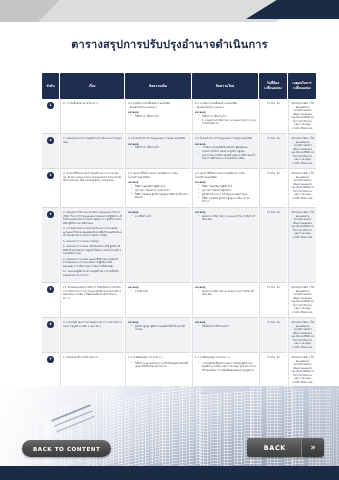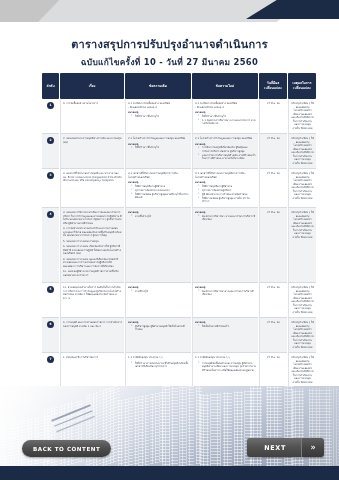--- a/index.html
+++ b/index.html
@@ -106,21 +106,20 @@
 <body>
 
 <div class="top-banner">
   <div class="band-gray-dark"></div>
   <div class="band-gray-light"></div>
   <div class="band-navy"></div>
 </div>
 
 <div class="title-wrap">
   <div class="doc-title">ตารางสรุปการปรับปรุงอำนาจดำเนินการ</div>
-  <div class="doc-subtitle">ฉบับแก้ไขครั้งที่ 10 - วันที่ 27 มีนาคม 2560</div>
 </div>
 
 <div class="table-wrap">
   <table class="main">
     <thead>
       <tr>
         <th class="c-no">ลำดับ</th>
         <th class="c-topic">เรื่อง</th>
         <th class="c-old">ข้อความเดิม</th>
         <th class="c-new">ข้อความใหม่</th>
@@ -330,18 +329,18 @@
   <div class="bldg grid b8"></div>
   <div class="crane"></div>
   <div class="photo-fade"></div>
 </div>
 
 <div class="btn-back">
   <span>BACK TO CONTENT</span>
 </div>
 <div class="btn-next">
   <div class="lab">
-    <span>NEXT</span>
+    <span>BACK</span>
   </div>
   <div class="chev">»</div>
 </div>
 
 <div class="bottom-bar"></div>
 
 </body></html>

